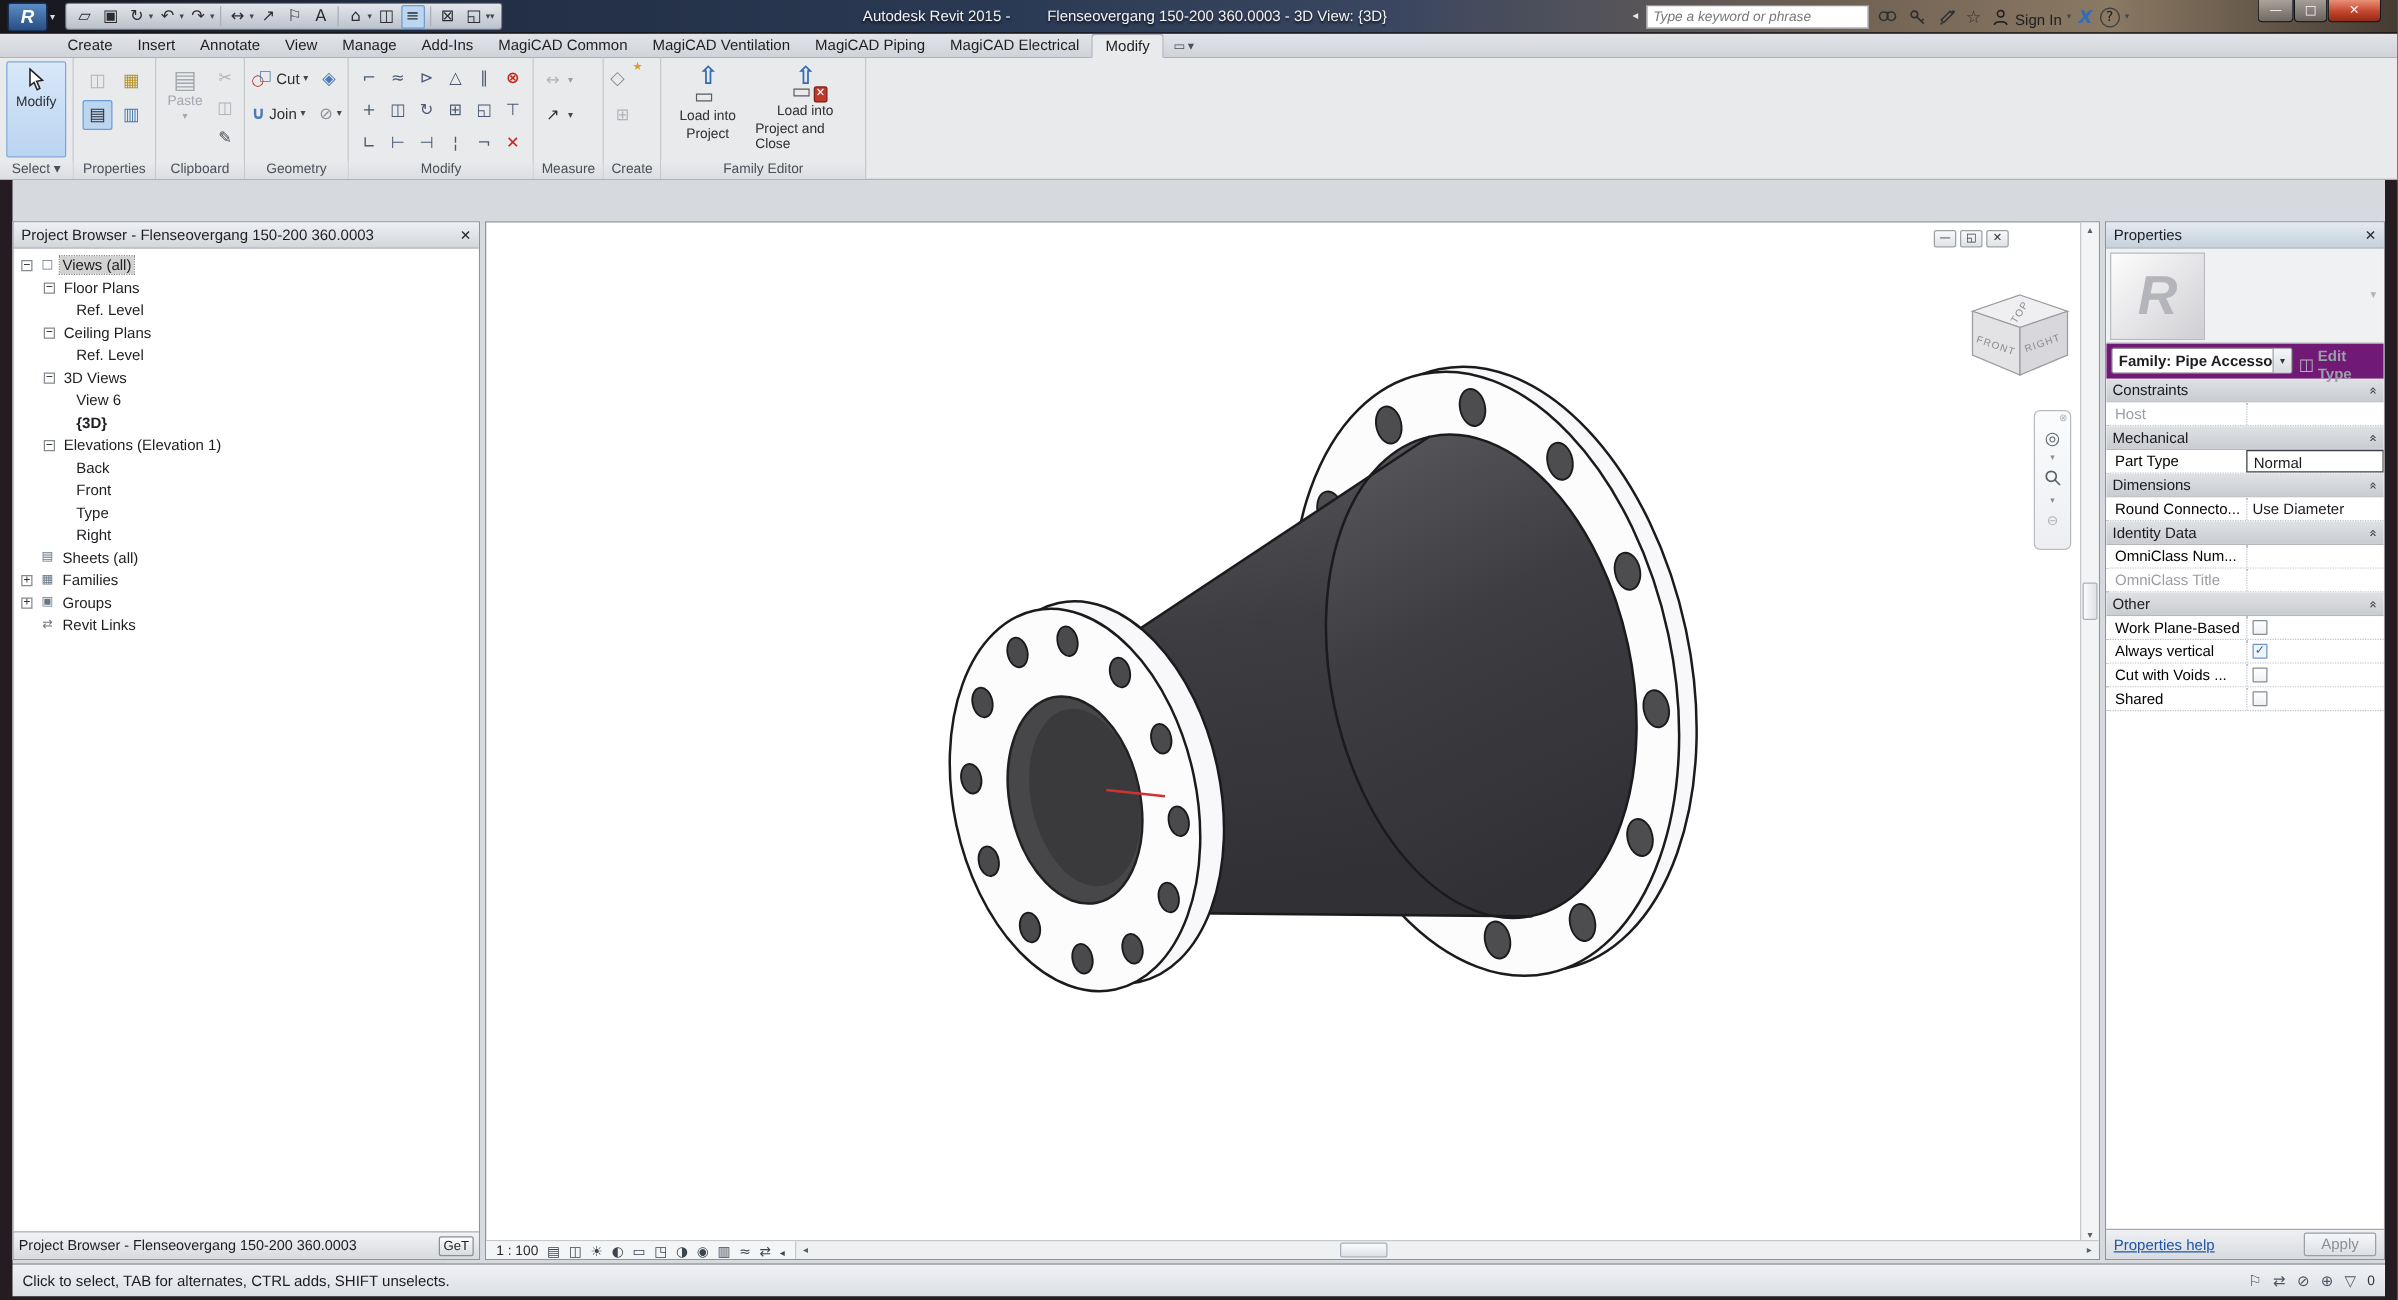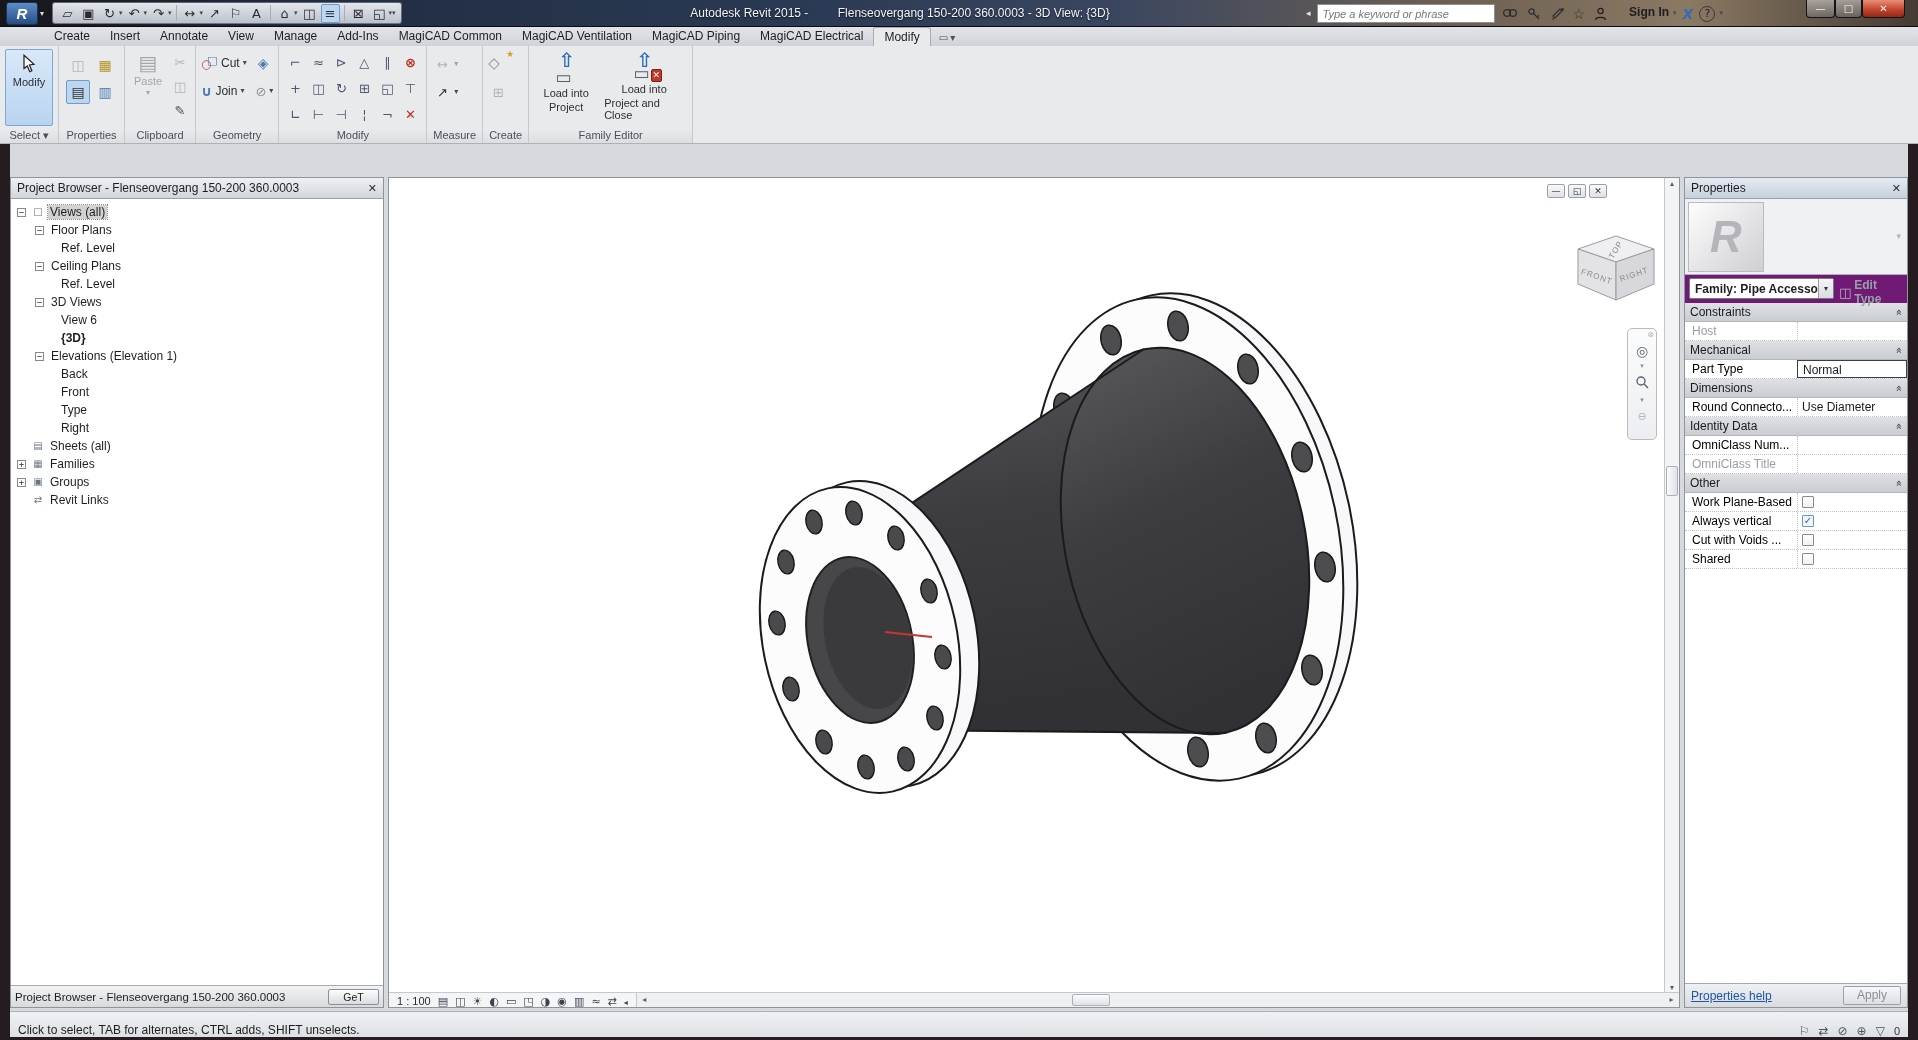--- a/index.html
+++ b/index.html
@@ -26,21 +26,21 @@
   .qdrop{font-size:7px;color:#44484f;margin-left:-2px;}
   .wtitle{position:absolute;left:520px;top:6px;width:760px;text-align:center;color:#f2f3f7;
     font-size:12px;text-shadow:0 1px 2px rgba(0,0,0,.8);white-space:nowrap;}
   .wtitle .doc{margin-left:26px;}
   .infocenter{position:absolute;left:1306px;top:3px;height:21px;display:flex;align-items:center;gap:6px;}
   .search-grip{color:#e8e8ec;font-size:9px;}
   .searchbox{width:178px;height:19px;background:#fff;border:1px solid #8c9097;
     font-size:11px;font-style:italic;color:#333;padding:0 5px;}
   .searchbox::placeholder{color:#777;font-style:italic;}
   .ic-svg{display:inline-flex;align-items:center;justify-content:center;width:18px;height:18px;}
-  .signin{display:flex;align-items:flex-start;gap:20px;color:#1d1d22;font-size:12px;font-weight:bold;}
+  .signin{display:flex;align-items:flex-end;gap:3px;color:#1d1d22;font-size:12px;}
   .xlogo{color:#2f6db8;font-weight:bold;font-style:italic;font-size:14px;}
   .helpq{width:16px;height:16px;border:1px solid #3a3a40;border-radius:50%;
     font-size:11px;line-height:14px;text-align:center;color:#202024;}
   .winbtns{position:absolute;left:1806px;top:0;display:flex;}
   .wbtn{height:18px;border:1px solid #10151d;border-top:none;border-radius:0 0 4px 4px;
     background:linear-gradient(rgba(255,255,255,.45),rgba(150,160,175,.25));
     color:#f5f5f8;font-size:10px;display:flex;align-items:center;justify-content:center;}
   .wbtn.min{width:29px;} .wbtn.max{width:27px;}
   .wbtn.close{width:43px;background:linear-gradient(#e89077,#c4452c 55%,#8f2a18);}
 
@@ -111,21 +111,21 @@
     text-align:center;color:#333;margin-right:5px;flex:0 0 9px;font-family:"DejaVu Sans Mono",monospace;}
   .spacer{width:14px;flex:0 0 14px;}
   .ticon{width:14px;font-size:10px;color:#6a7684;margin-right:3px;text-align:center;flex:0 0 14px;}
   .tlabel{font-size:12px;color:#1e1e22;padding:0 2px;}
   .tlabel.sel{background:#d2d2d2;outline:1px dotted #8a8a8a;}
   .tlabel.bold{font-weight:bold;}
   .d0{padding-left:6px;} .d1{padding-left:24px;} .d2{padding-left:48px;}
   .pbfoot{position:absolute;left:0;bottom:0;right:0;height:22px;
     background:linear-gradient(#f2f3f5,#d8dadd);border-top:1px solid #a5aab1;
     display:flex;align-items:center;padding:0 4px;font-size:11.5px;color:#1e1e22;}
-  .getbtn{margin-left:auto;width:51px;height:16px;font-size:10.5px;text-align:center;line-height:14px;
+  .getbtn{margin-left:auto;width:28px;height:16px;font-size:10.5px;text-align:center;line-height:14px;
     background:linear-gradient(#fdfdfe,#d9dbde);border:1px solid #8a8f96;border-radius:2px;color:#222;}
 
   
   .viewport{left:378px;top:33px;width:1292px;height:831px;background:#fff;}
   .docbtns{position:absolute;right:72px;top:6px;display:flex;gap:3px;z-index:5;}
   .dbtn{width:18px;height:14px;font-size:9px;display:flex;align-items:center;justify-content:center;
     background:linear-gradient(#f8f9fa,#dfe2e6);border:1px solid #9aa0a8;border-radius:2px;color:#33353a;}
   .modelsvg{position:absolute;left:0;top:0;}
   .viewcube{position:absolute;left:1172px;top:44px;z-index:4;}
   .vc-txt{font-size:8px;fill:#8a8a90;letter-spacing:1px;font-family:"Liberation Sans",sans-serif;}
@@ -182,21 +182,21 @@
   .cb .tick{font-size:10px;font-weight:bold;color:#2f5fae;line-height:10px;}
   .propsfoot{position:absolute;left:0;bottom:0;right:0;height:24px;background:linear-gradient(#eef0f3,#d8dbdf);
     border-top:1px solid #a5aab1;display:flex;align-items:center;padding:0 6px;}
   .helplink{font-size:12px;color:#1f55a8;text-decoration:underline;}
   .applybtn{margin-left:auto;width:58px;height:19px;font-size:12px;color:#8b8f96;text-align:center;line-height:17px;
     background:linear-gradient(#f6f7f9,#dcdfe3);border:1px solid #9aa0a8;border-radius:2px;}
 
   
   .statusbar{position:absolute;left:10px;top:1011px;width:1898px;height:26px;
     background:linear-gradient(#f0f1f4,#dde0e4);border-top:1px solid #aeb2b8;
-    display:flex;align-items:flex-end;padding:0 8px;font-size:12px;color:#1e1e22;}
+    display:flex;align-items:center;padding:0 8px;font-size:12px;color:#1e1e22;}
   .sbright{margin-left:auto;display:flex;align-items:center;gap:9px;}
   .sbi{font-size:12px;color:#4a5562;}
   .sbcount{font-size:11px;color:#33353a;}
 </style>
 </head>
 <body>
 
 <div id="app">
 
   <div class="titlebar">

